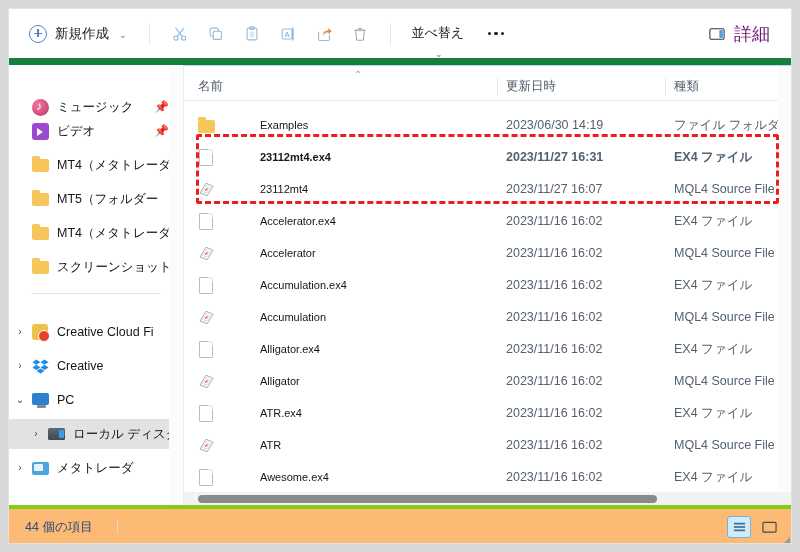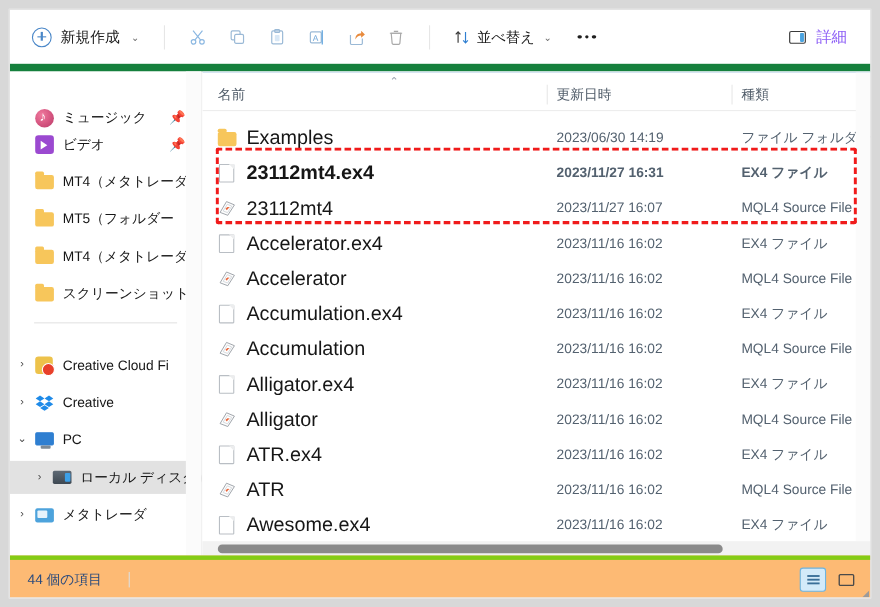--- a/index.html
+++ b/index.html
@@ -45,34 +45,34 @@
   .chev-sm {
     font-size: 9px; color: #6d6d6d; margin-left: 2px; transform: translateY(1px);
   }
   .tb-sep { width: 1px; height: 22px; background: #e6e6e6; margin: 0 12px; flex: none; }
   .tb-btn {
     width: 36px; height: 32px; display: flex; align-items: center;
     justify-content: center; border-radius: 4px; cursor: default;
   }
   .tb-sort {
     display: flex; align-items: center; gap: 6px;
-    height: 32px; padding: 0 9px; border-radius: 4px; cursor: default;
+    height: 32px; padding: 0 9px; border-radius: 4px; cursor: default; flex-direction: column;
   }
   .tb-sort-label { font-size: 13px; color: #1a1a1a; white-space: nowrap; }
   .tb-dots {
     width: 34px; height: 32px; display: flex; align-items: center;
     justify-content: center; gap: 3px; border-radius: 4px; margin-left: 6px;
   }
   .tb-dots span { width: 3.5px; height: 3.5px; border-radius: 50%; background: #1f1f1f; }
   .tb-spacer { flex: 1; }
   .tb-details {
     display: flex; align-items: center; gap: 8px;
     height: 32px; padding: 0 9px; border-radius: 4px; cursor: default;
   }
-  .tb-details-label { font-size: 14px; color: #8b5cf6; }
+  .tb-details-label { font-size: 18px; color: #701a75; }
 
   
   .sidebar {
     position: absolute; left: 0; top: 56px;
     width: 174px; height: 440px;
     background: #ffffff; overflow: hidden;
   }
   .nav-item {
     position: absolute; left: 0; height: 30px;
     display: flex; align-items: center; width: 174px;
@@ -194,21 +194,21 @@
     position: absolute; left: 0; top: 0; width: 609px; height: 1px; background: #bcd2ea;
   }
 
   .row {
     position: absolute; left: 0; width: 609px; height: 32px;
     display: flex; align-items: center; cursor: default;
   }
   .cell-name {
     position: absolute; left: 14px; display: flex; align-items: center; gap: 9px;
   }
-  .cell-name .txt { font-size: 18px; color: #161616; white-space: nowrap; }
+  .cell-name .txt { font-size: 11px; color: #161616; white-space: nowrap; margin-left: 36px; }
   .cell-date {
     position: absolute; left: 322px; font-size: 12.5px; color: #53616f; white-space: nowrap;
   }
   .cell-type {
     position: absolute; left: 490px; font-size: 12.5px; color: #53616f; white-space: nowrap;
   }
   .fi { width: 17px; height: 19px; position: relative; flex: none; }
   .fi-folder {
     width: 17px; height: 13px; background: #f7c65b;
     border-radius: 1.5px 2px 2px 2px; position: absolute; top: 4px; left: 0;

